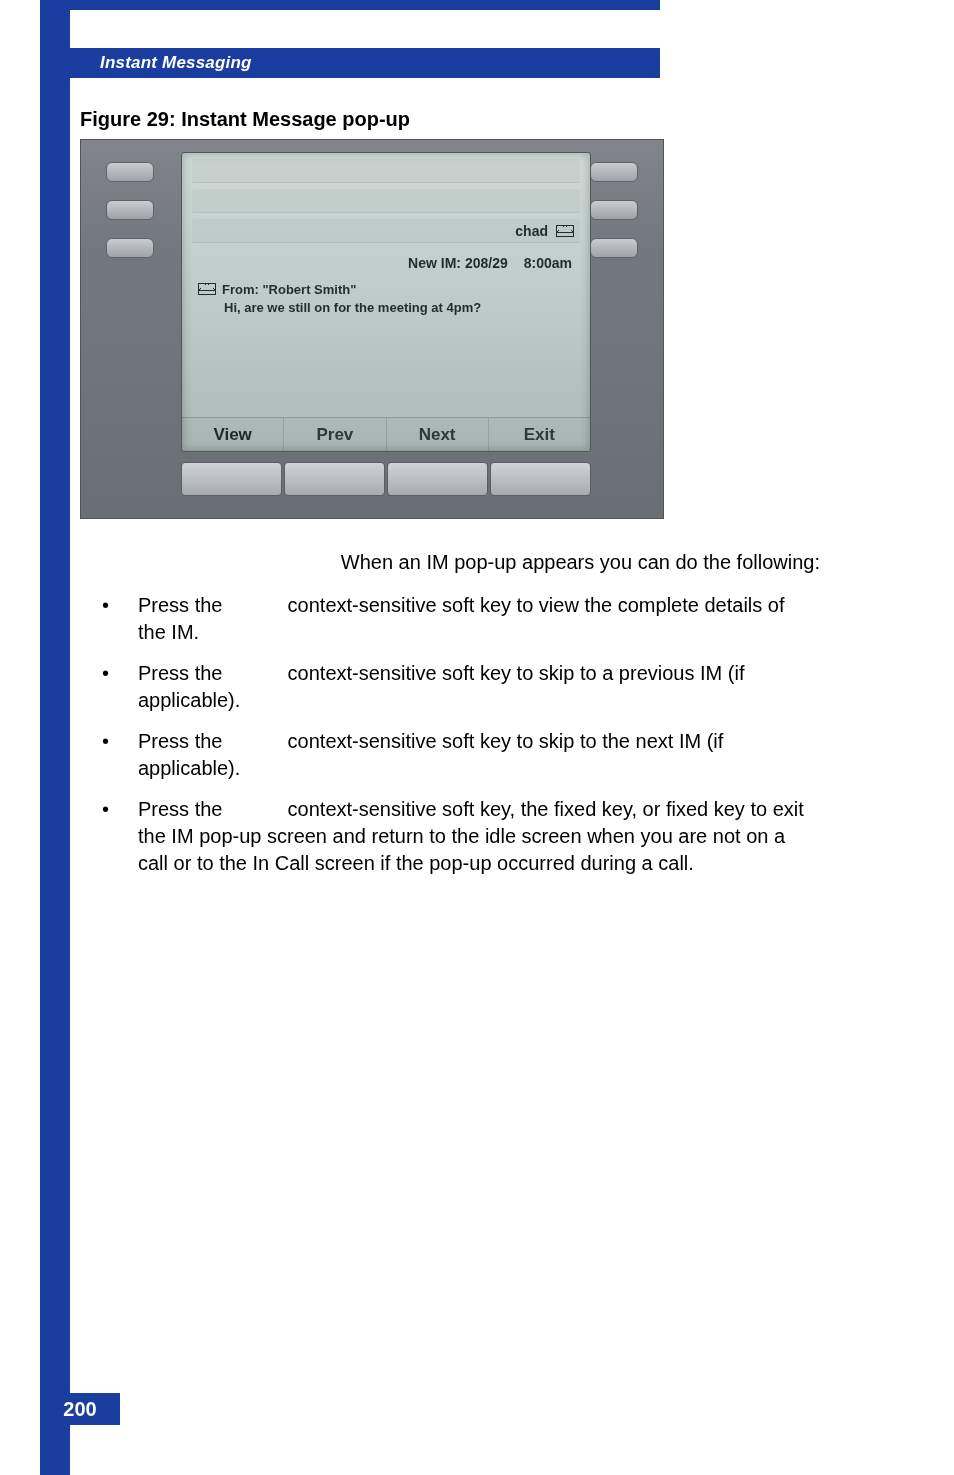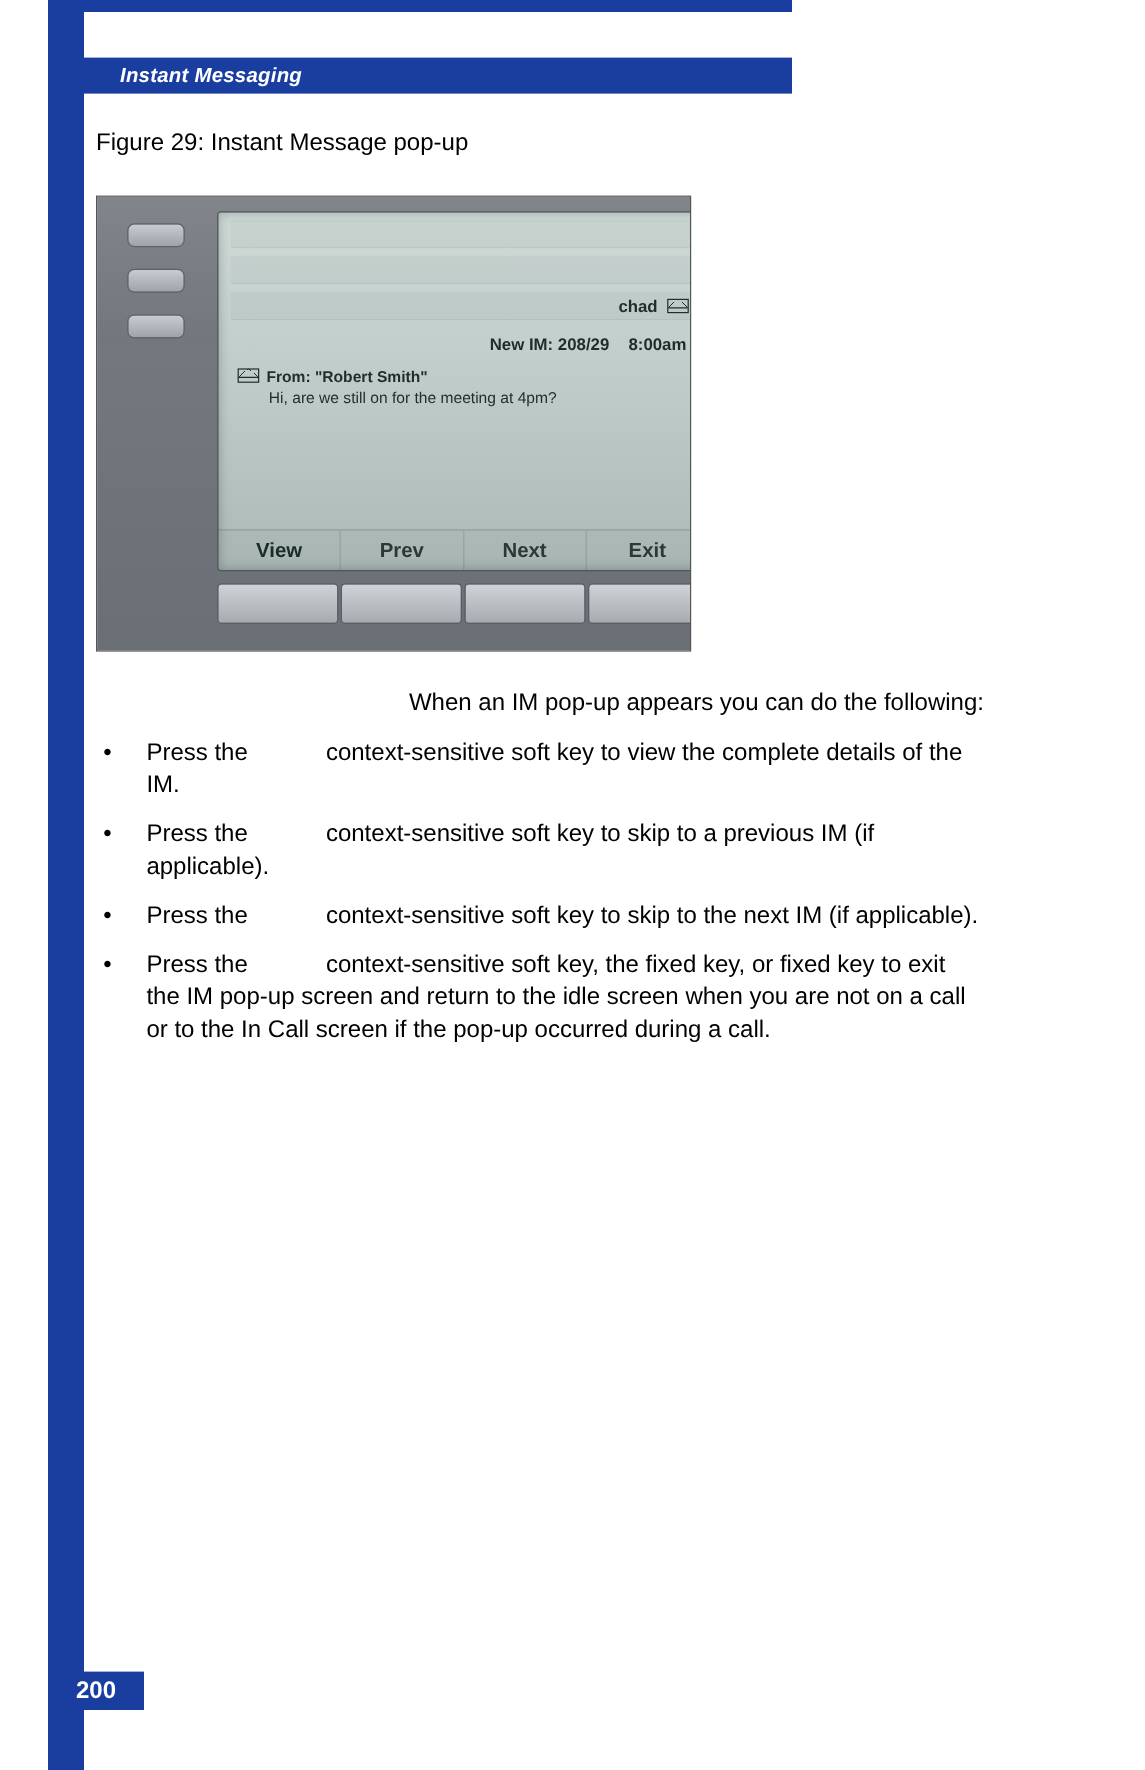--- a/index.html
+++ b/index.html
@@ -64,28 +64,28 @@
     letter-spacing: 0.2px;
   }
   
   .content {
     position: absolute;
     left: 80px;
     top: 108px;
     width: 790px;
   }
   .figure-caption {
-    font-weight: normal;
+    font-weight: bold;
     font-size: 20px;
-    margin-bottom: 32px;
+    margin-bottom: 8px;
   }
 
   
   .figure-box {
-    width: 496px;
+    width: 584px;
     height: 380px;
     border: 1px solid #555;
     background: linear-gradient(180deg, #6c7077 0%, #73777e 35%, #6a6e75 100%);
     position: relative;
     overflow: hidden;
   }
   
   .phone-gloss {
     position: absolute;
     left: 0; right: 0; top: 0; height: 120px;
@@ -170,21 +170,21 @@
   .lcd-info .right { display: flex; gap: 16px; }
   .lcd-body {
     padding: 10px 18px 0 16px;
     font-size: 13px;
     line-height: 1.35;
     color: #1e2e2c;
     font-weight: bold;
   }
   .lcd-body .from-line { display: flex; align-items: flex-start; gap: 6px; }
   .lcd-body .from-line .mail-icon { margin-top: 2px; flex: 0 0 auto; }
-  .lcd-body .msg { padding-left: 26px; font-weight: normal; }
+  .lcd-body .msg { padding-left: 26px; font-weight: bold; }
 
   .softkey-labels {
     position: absolute;
     bottom: 0;
     left: 0; right: 0;
     height: 34px;
     border-top: 1px solid rgba(0,0,0,0.15);
     display: flex;
     background: rgba(0,0,0,0.02);
   }
@@ -222,21 +222,21 @@
   .body-text {
     margin-top: 30px;
     font-size: 20px;
     line-height: 1.35;
     width: 740px;
   }
   .intro { margin-bottom: 14px; text-align: right; }
   ul.bullets {
     list-style: none;
     padding: 0;
-    margin: 0;
+    margin: 16px;
   }
   ul.bullets > li {
     position: relative;
     padding-left: 42px;
     margin-bottom: 14px;
   }
   ul.bullets > li::before {
     content: "•";
     position: absolute;
     left: 6px;

